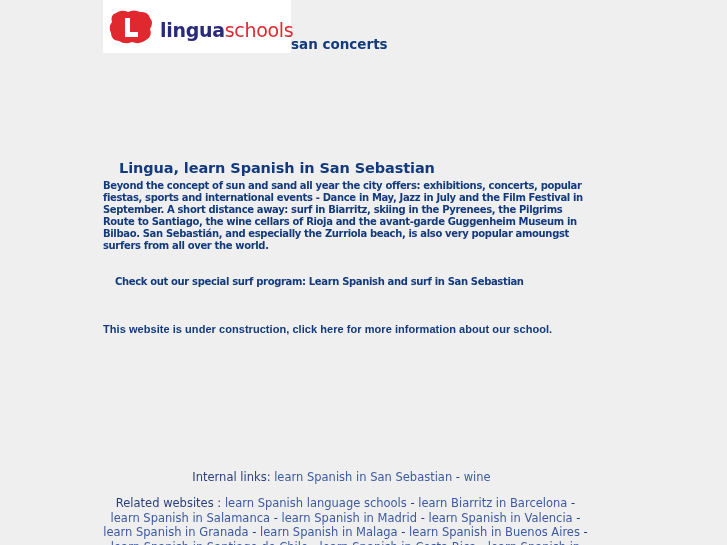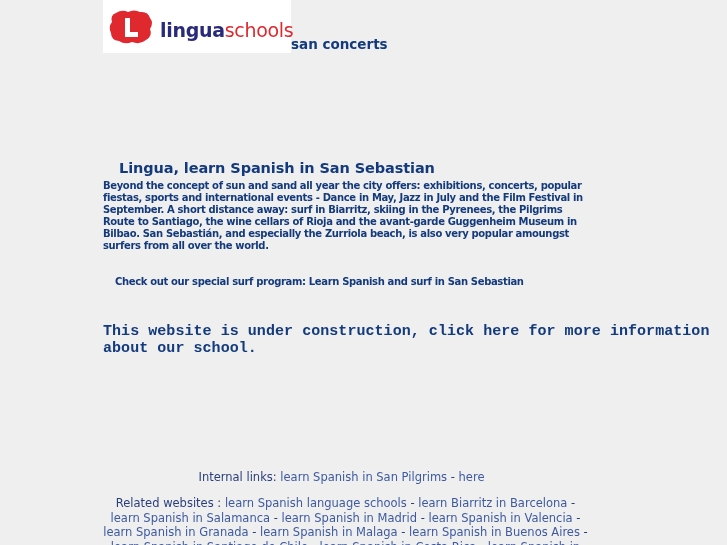--- a/index.html
+++ b/index.html
@@ -41,21 +41,21 @@
       color: #133a7c; letter-spacing: -0.35px;
     }
     .surf {
       position: absolute; left: 103px; top: 264px; margin: 12px;
       font-family: "DejaVu Sans", sans-serif; font-weight: bold; font-size: 10px; color: #133a7c;
       letter-spacing: -0.35px;
     }
     .surf a, .construction a, .footer a { color: inherit; text-decoration: none; }
     .construction {
       position: absolute; left: 103px; top: 323px; margin: 0;
-      font-family: Liberation Mono, monospace; font-weight: bold; font-size: 15px; color: #133a7c;
+      font-family: Liberation Sans, sans-serif; font-weight: bold; font-size: 11px; color: #133a7c;
       letter-spacing: 0.05px;
     }
     .internal {
       position: absolute; left: 0; width: 683px; top: 470px; text-align: center;
       font-family: "DejaVu Sans", sans-serif; font-size: 11.5px; color: #2a3f7a;
     }
     .internal a { color: #3d5aa0; text-decoration: none; }
     .related {
       position: absolute; left: 103px; width: 485px; top: 496px; text-align: center;
       font-family: "DejaVu Sans", sans-serif; font-size: 11.5px; line-height: 14.5px; color: #2a3f7a;
@@ -83,22 +83,22 @@
 <p class="surf">
   <a>Check out our special surf program: Learn Spanish and surf in San Sebastian</a>
 </p>
 
 <p class="construction">
   <a>This website is under construction, click here for more information about our school.</a>
 </p>
 
 <div class="internal">
   <span>Internal links:</span>
-  <a>learn Spanish in San Pilgrims</a> -
-  <a>here</a>
+  <a>learn Spanish in San Sebastian</a> -
+  <a>wine</a>
 </div>
 
 <div class="related">
   <span>Related websites :</span>
   <a>learn Spanish language schools</a> -
   <a>learn Biarritz in Barcelona</a> -
   <a>learn Spanish in Salamanca</a> - 
   <a>learn Spanish in Madrid</a> -
   <a>learn Spanish in Valencia</a> -
   <a>learn Spanish in Granada</a> -

